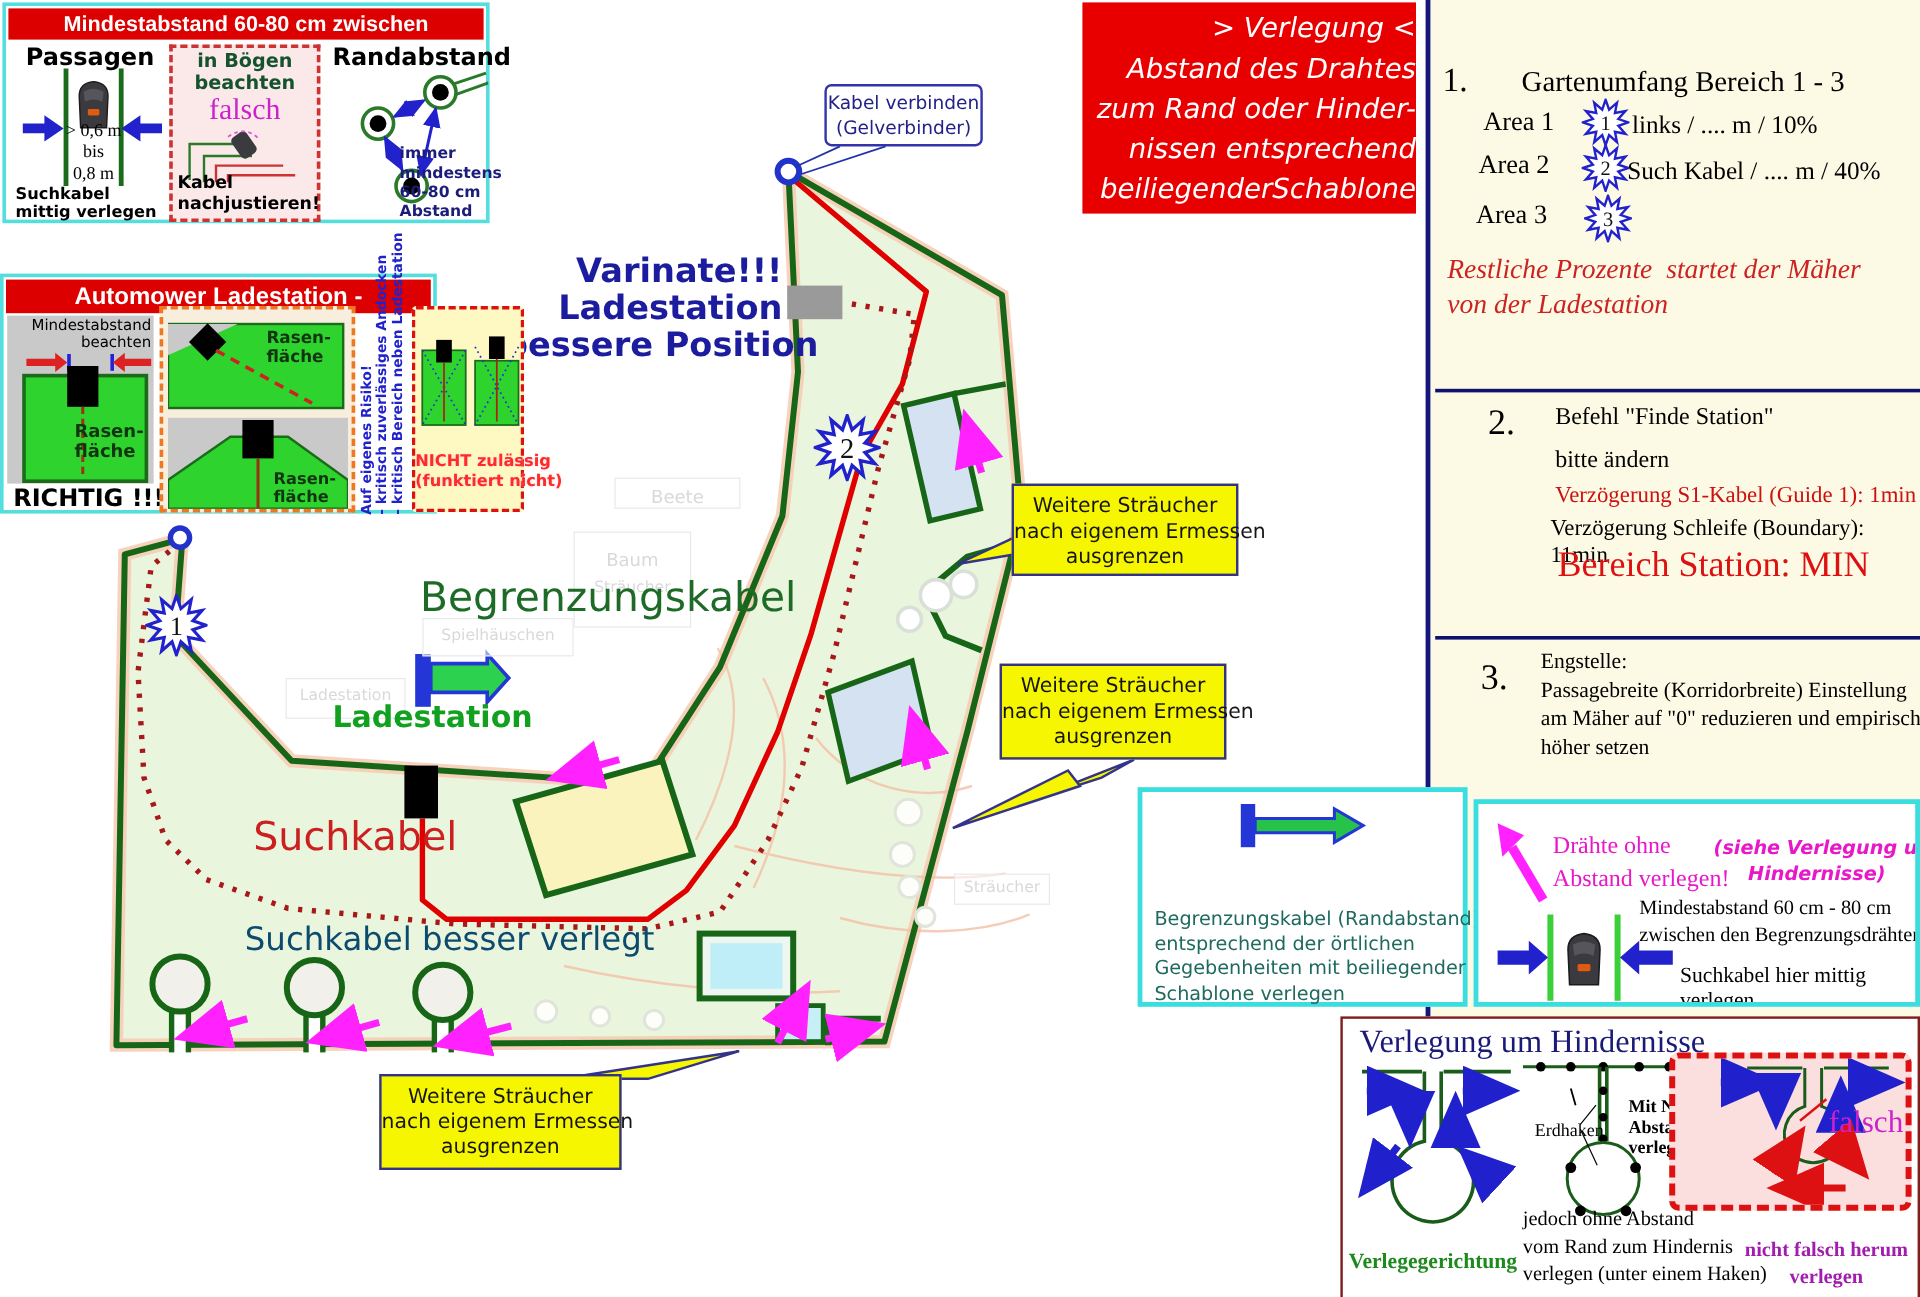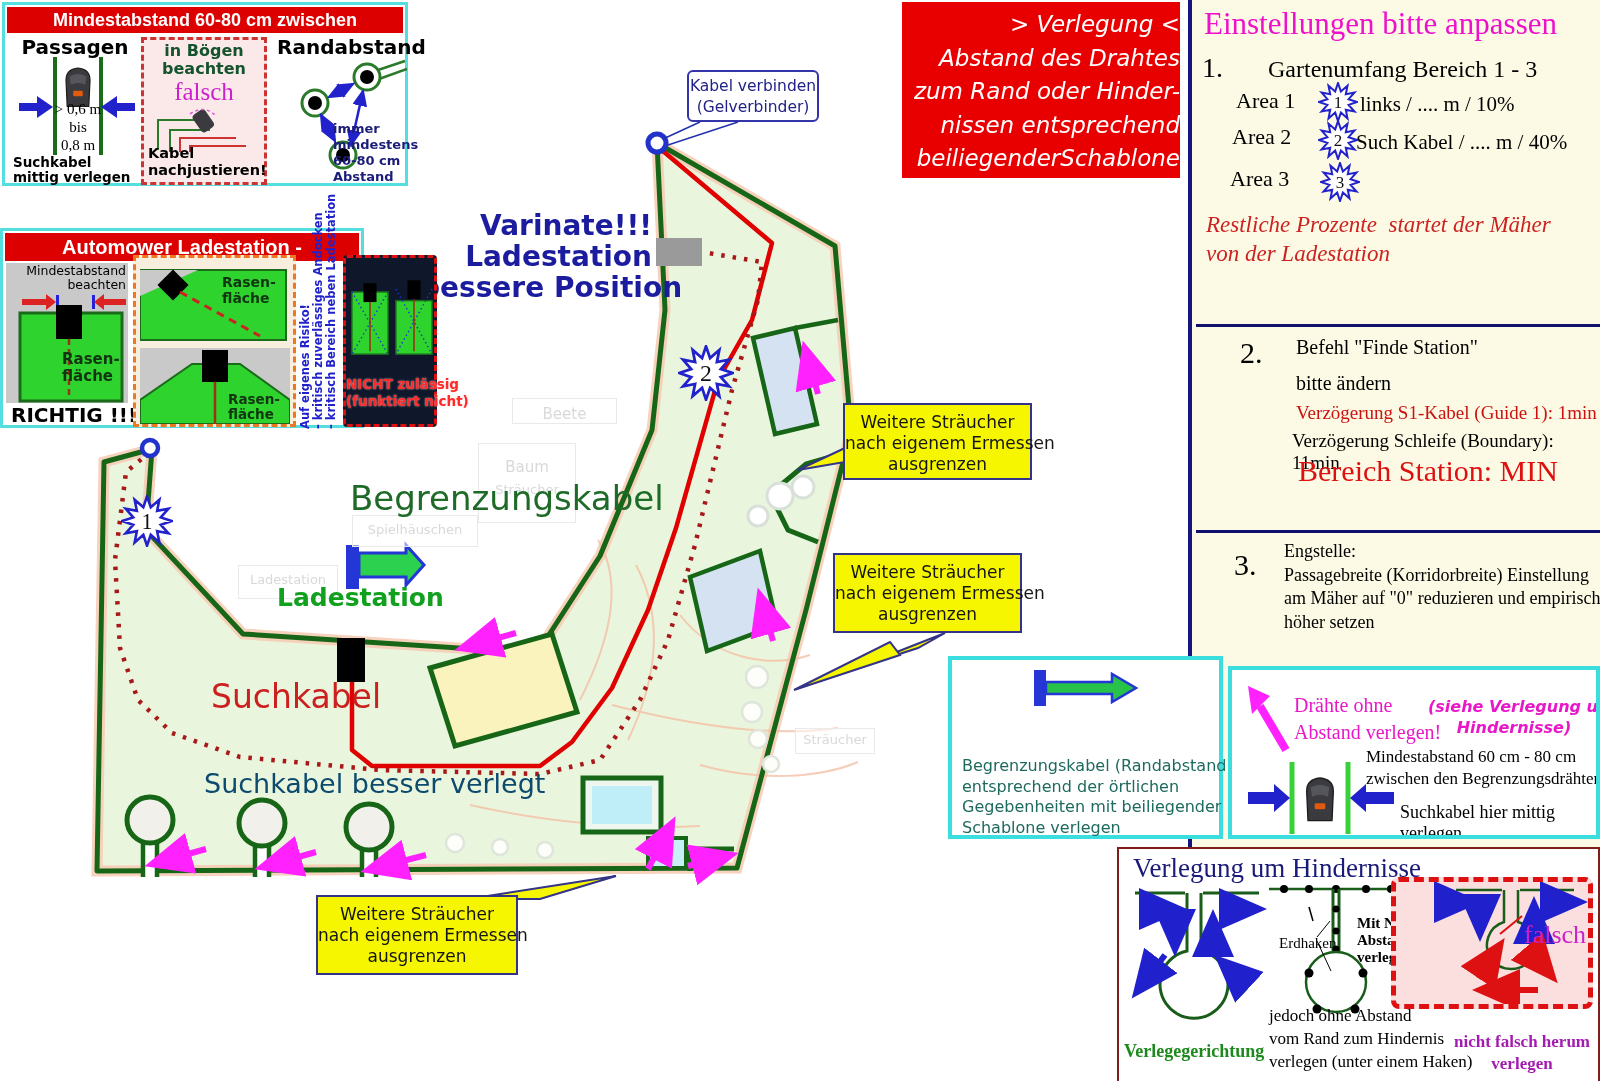--- a/index.html
+++ b/index.html
@@ -259,21 +259,21 @@
       <polygon points="0,76 0,52 52,16 100,16 150,52 150,76" fill="#2ed32e" stroke="#1a6b1a" stroke-width="2"></polygon>
       <rect x="62" y="2" width="26" height="32" fill="#000"></rect>
       <line x1="75" y1="34" x2="75" y2="76" stroke="#993311" stroke-width="2.5"></line>
     </svg>
     <div class="abs pre" style="left:92px;top:134px;font-weight:bold;font-size:13.5px;line-height:15px;color:#113511">Rasen-
 fläche</div>
   </div>
   <div class="abs pre" style="left:296px;top:24px;width:42px;height:174px;writing-mode:vertical-rl;transform:rotate(180deg);color:#2222cc;font-weight:bold;font-size:11.5px;line-height:13px">Auf eigenes Risiko!
 - kritisch zuverlässiges Andocken
 - kritisch Bereich neben Ladestation</div>
-  <div class="abs" style="left:340px;top:24px;width:94px;height:172px;border:3px dashed #dd1111;background:#0f172a;border-radius:4px">
+  <div class="abs" style="left:340px;top:24px;width:94px;height:172px;border:3px dashed #dd1111;background:#fef9c3;border-radius:4px">
     <svg class="abs" style="left:3px;top:6px" width="42" height="108" viewBox="0 0 58 108">
       <rect x="4" y="18" width="50" height="86" fill="#2ed32e" stroke="#1a6b1a" stroke-width="2"></rect>
       <rect x="20" y="6" width="18" height="26" fill="#000"></rect>
       <line x1="4" y1="18" x2="54" y2="104" stroke="#2233cc" stroke-width="2" stroke-dasharray="2,4"></line>
       <line x1="54" y1="18" x2="4" y2="104" stroke="#2233cc" stroke-width="2" stroke-dasharray="2,4"></line>
       <line x1="29" y1="32" x2="29" y2="100" stroke="#aa2211" stroke-width="2"></line>
     </svg>
     <svg class="abs" style="left:47px;top:6px" width="42" height="108" viewBox="0 0 58 108">
       <rect x="4" y="30" width="50" height="74" fill="#2ed32e" stroke="#1a6b1a" stroke-width="2"></rect>
       <rect x="20" y="2" width="18" height="26" fill="#000"></rect>
@@ -286,21 +286,20 @@
   </div>
 </div>
 
 <div class="abs pre" style="left:902px;top:2px;width:278px;height:176px;background:#e80000;color:#fff;font-style:italic;text-align:right;font-size:23px;line-height:33.5px;padding-top:6px">&gt; Verlegung &lt;
 Abstand des Drahtes
 zum Rand oder Hinder-
 nissen entsprechend
 beiliegenderSchablone</div>
 
 <div class="abs" style="left:1188px;top:0;width:412px;height:1081px;background:#fcfae4;border-left:4px solid #15157e">
-  <div class="abs serif" style="left:12px;top:6px;font-size:31px;color:#ee11cc">Einstellungen bitte anpassen</div>
   <div class="abs serif" style="left:10px;top:52px;font-size:28px">1.</div>
   <div class="abs serif" style="left:76px;top:56px;font-size:24px">Gartenumfang Bereich 1 - 3</div>
   <div class="abs serif" actable="false" style="left:44px;top:88px;font-size:22px">Area 1</div>
   <div class="abs star" style="left:126px;top:82px">
       <svg width="40" height="40" viewBox="0 0 40 40">
         <polygon points="20,1 22.9,9.4 29.5,3.6 27.8,12.2 36.5,10.5 30.6,17.2 39,20 30.6,22.9 36.5,29.5 27.8,27.8 29.5,36.5 22.9,30.6 20,39 17.2,30.6 10.5,36.5 12.2,27.8 3.6,29.5 9.4,22.9 1,20 9.4,17.2 3.6,10.5 12.2,12.2 10.5,3.6 17.2,9.4"></polygon>
         <text x="20" y="26">1</text>
       </svg>
     </div>
   <div class="abs serif" style="left:168px;top:92px;font-size:21px">links / .... m / 10%</div>

